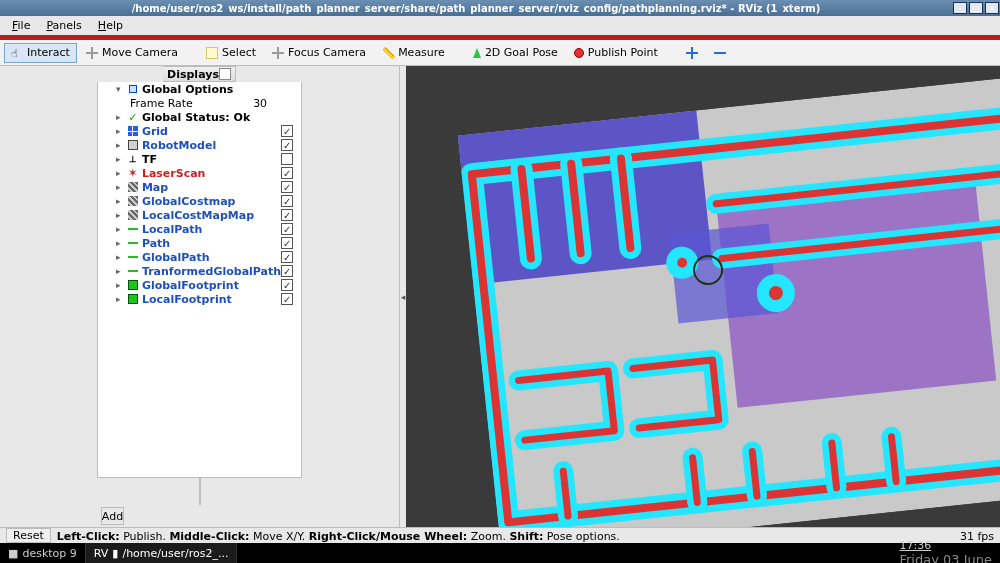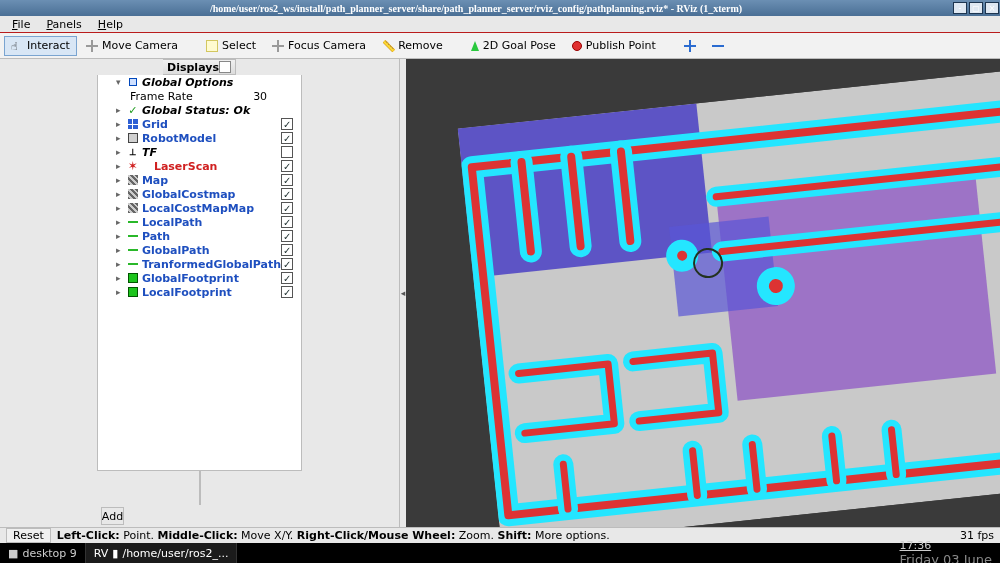--- a/index.html
+++ b/index.html
@@ -1,23 +1,23 @@
 <!DOCTYPE html>
 <html><head>
 <meta charset="utf-8">
 <style>
   * { box-sizing: border-box; margin: 0; padding: 0; font-family: "DejaVu Sans", Arial, sans-serif; font-size: 11px; }
   body { width: 1000px; height: 563px; background: #e8e8e8; overflow: hidden; display: flex; flex-direction: column; }
   
   .titlebar { height: 16px; background: linear-gradient(#6b8fb3,#4a6f95); color: #fff; display: flex; align-items: center; }
   .titlebar .spacer { flex: 1; }
-  .titlebar .title { font-weight: bold; font-size: 10px; white-space: nowrap; overflow: hidden; font-family: Liberation Serif, serif; }
+  .titlebar .title { font-weight: bold; font-size: 10px; white-space: nowrap; overflow: hidden; }
   .winbtn { width: 14px; height: 12px; margin: 0 1px; border: 1px solid #1d3550; background: #dfe8f2; font-size: 8px; display: flex; align-items: center; justify-content: center; cursor: pointer; }
   
-  .menubar { height: 17px; background: #e8e8e8; display: flex; align-items: center; border-bottom: 1px solid #b91c1c; padding-left: 4px; }
+  .menubar { height: 24px; background: #e8e8e8; display: flex; align-items: center; border-bottom: 5px solid #b91c1c; padding-left: 4px; }
   .menubar .item { padding: 1px 8px; cursor: pointer; }
   .menubar .item span { text-decoration: underline; }
   
   .toolbar { height: 26px; background: #f2f2f2; border-bottom: 1px solid #bcbcbc; display: flex; align-items: center; padding-left: 4px; gap: 2px; }
   .toolbtn { height: 20px; display: flex; align-items: center; padding: 0 6px; border: 1px solid transparent; cursor: pointer; gap: 4px; }
   .toolbtn.sel { background: #d8e6f5; border: 1px solid #7aa4d0; }
   .tsep { width: 10px; height: 20px; }
   .icon { width: 12px; height: 12px; display: inline-block; }
   
   .sq-yellow { background:#fffbcf; border:1px solid #d3c760; }
@@ -41,23 +41,23 @@
   .viewport { flex:1; background:#3a3a3a; position:relative; overflow:hidden;}
   
   .disphdr { height:16px; background: linear-gradient(#f0f0f0,#dcdcdc); border:1px solid #bcbcbc; border-left:none; display:flex; align-items:center; padding-left:4px; font-weight:bold; }
   .disphdr .box { width:12px;height:12px;border:1px solid #888;background:#fff;margin-left:auto;margin-right:4px;}
   
   .tree { flex: 0 0 396px; background:#fff; border:1px solid #bcbcbc; border-top:none; overflow:auto; }
   .row { display:flex; align-items:center; height:14px; padding-left:4px; white-space:nowrap; }
   .row .tw { width:10px; font-size:9px; color:#666; cursor:pointer; }
   .row .ricon { width:14px; height:12px; margin-right:2px; display:flex;align-items:center;justify-content:center;}
   .row .label { cursor:pointer; }
-  .row .bold { font-weight:bold; color:#000;font-style:italic; }
+  .row .bold { font-weight:bold; color:#000; }
   .row .link { font-weight:bold; color:#1e4fbf; }
-  .row .red  { font-weight:bold; color:#d02020;margin-left:12px; }
+  .row .red  { font-weight:bold; color:#d02020; }
   .row .cb { width:12px;height:12px;border:1px solid #555;background:#fff;margin-left:auto;margin-right:8px;display:flex;align-items:center;justify-content:center;font-size:10px;color:#233; cursor:pointer;}
   .row .val { margin-left:auto; margin-right:34px; color:#000; }
   .row .sw { width:10px;height:10px;border:1px solid #000;background:#303030; display:inline-block; margin-right:3px; vertical-align:-1px;}
   .ind1 { padding-left:18px; } .ind2 { padding-left:32px; }
   
   .dot-blue { width:8px;height:8px;border:1px solid #0047bb;background:#cfe0ff;}
   .check { color:#1c9b1c;font-weight:bold;font-size:11px;}
   .grid9 {width:10px;height:10px;background:
     linear-gradient(#fff,#fff),linear-gradient(#fff,#fff),
     #2d5fd4;background-size:100% 1px,1px 100%;background-position:0 50%,50% 0;background-repeat:no-repeat;}
@@ -68,21 +68,21 @@
     repeating-linear-gradient(45deg,#666 0 2px,#ccc 2px 4px);}
   .pathico {width:10px;height:10px;position:relative;}
   .pathico:before{content:"";position:absolute;left:0;top:4px;width:10px;height:2px;background:#2ab82a;}
   .fp {width:10px;height:10px;border:1px solid #050;background:#1cc41c;}
   
   .blank { flex:1; background:#fff; border:1px solid #bcbcbc; border-top:none; }
   .btnrow { height:22px; display:flex; gap:12px; padding:2px 8px; }
   .btnrow button { flex:1; background:#e8e8e8; border:1px solid #bcbcbc; color:#000; cursor:pointer; }
   .btnrow button:disabled { color:#9a9a9a; cursor:default;margin-top:28px; }
   
-  .statusbar { height:16px; border-top:1px solid #bcbcbc; background:#e8e8e8; display:flex; align-items:center; padding:0 6px; font-size:10.5px;}
+  .statusbar { height:16px; border-top:1px solid #bcbcbc; background:#e8e8e8; display:flex; align-items:flex-end; padding:0 6px; font-size:10.5px;}
   .statusbar .reset { border:1px solid #bcbcbc; padding:0 6px; margin-right:6px; background:#f0f0f0; cursor:pointer;}
   .statusbar b { font-weight:bold;}
   .statusbar .fps { margin-left:auto;}
   
   .taskbar { height:20px; background:#000; color:#ccc; display:flex; align-items:center; font-size:10px; }
   .taskbar .cell { padding:0 8px; border-right:1px solid #333; height:100%; display:flex; align-items:center; gap:4px;}
   .taskbar .active { background:#1b1b1b; color:#fff; }
   .taskbar .right { margin-left:auto; padding:0 8px;text-decoration:underline;}
   
   .mapimg { position:absolute; left:72px; top:38px; width:580px; height:420px; transform:rotate(-6deg); }
@@ -118,21 +118,21 @@
   <div class="toolbtn">
     <span class="icon sq-yellow"></span>
     <span>Select</span>
   </div>
   <div class="toolbtn">
     <span class="icon sq-cross"></span>
     <span>Focus Camera</span>
   </div>
   <div class="toolbtn">
     <span class="icon">📏</span>
-    <span>Remove</span>
+    <span>Measure</span>
   </div>
   <div class="tsep"></div>
   <div class="toolbtn">
     <span class="arrow-green"></span>
     <span>2D Goal Pose</span>
   </div>
   <div class="toolbtn">
     <span class="pin-red"></span>
     <span>Publish Point</span>
   </div>
@@ -345,24 +345,24 @@
       </g>
 
       <circle cx="235" cy="160" r="14" fill="none" stroke="#23321f" stroke-width="2"></circle>
     </svg>
   </div>
 </div>
 
 <div class="statusbar">
   <span class="reset">Reset</span>
   <span>
-    <b>Left-Click:</b><span> Point. </span>
+    <b>Left-Click:</b><span> Publish. </span>
     <b>Middle-Click:</b><span> Move X/Y. </span>
     <b>Right-Click/Mouse Wheel:</b><span> Zoom. </span>
-    <b>Shift:</b><span> More options.</span>
+    <b>Shift:</b><span> Pose options.</span>
   </span>
   <span class="fps">31 fps</span>
 </div>
 
 <div class="taskbar">
   <div class="cell">■ <span>desktop 9</span></div>
   <div class="cell active"><span>RV</span>▮ <span>/home/user/ros2_...</span></div>
   <div class="right">
     <div>17:36</div>
     <div style="font-size:13px;color:#888">Friday 03 June</div>

